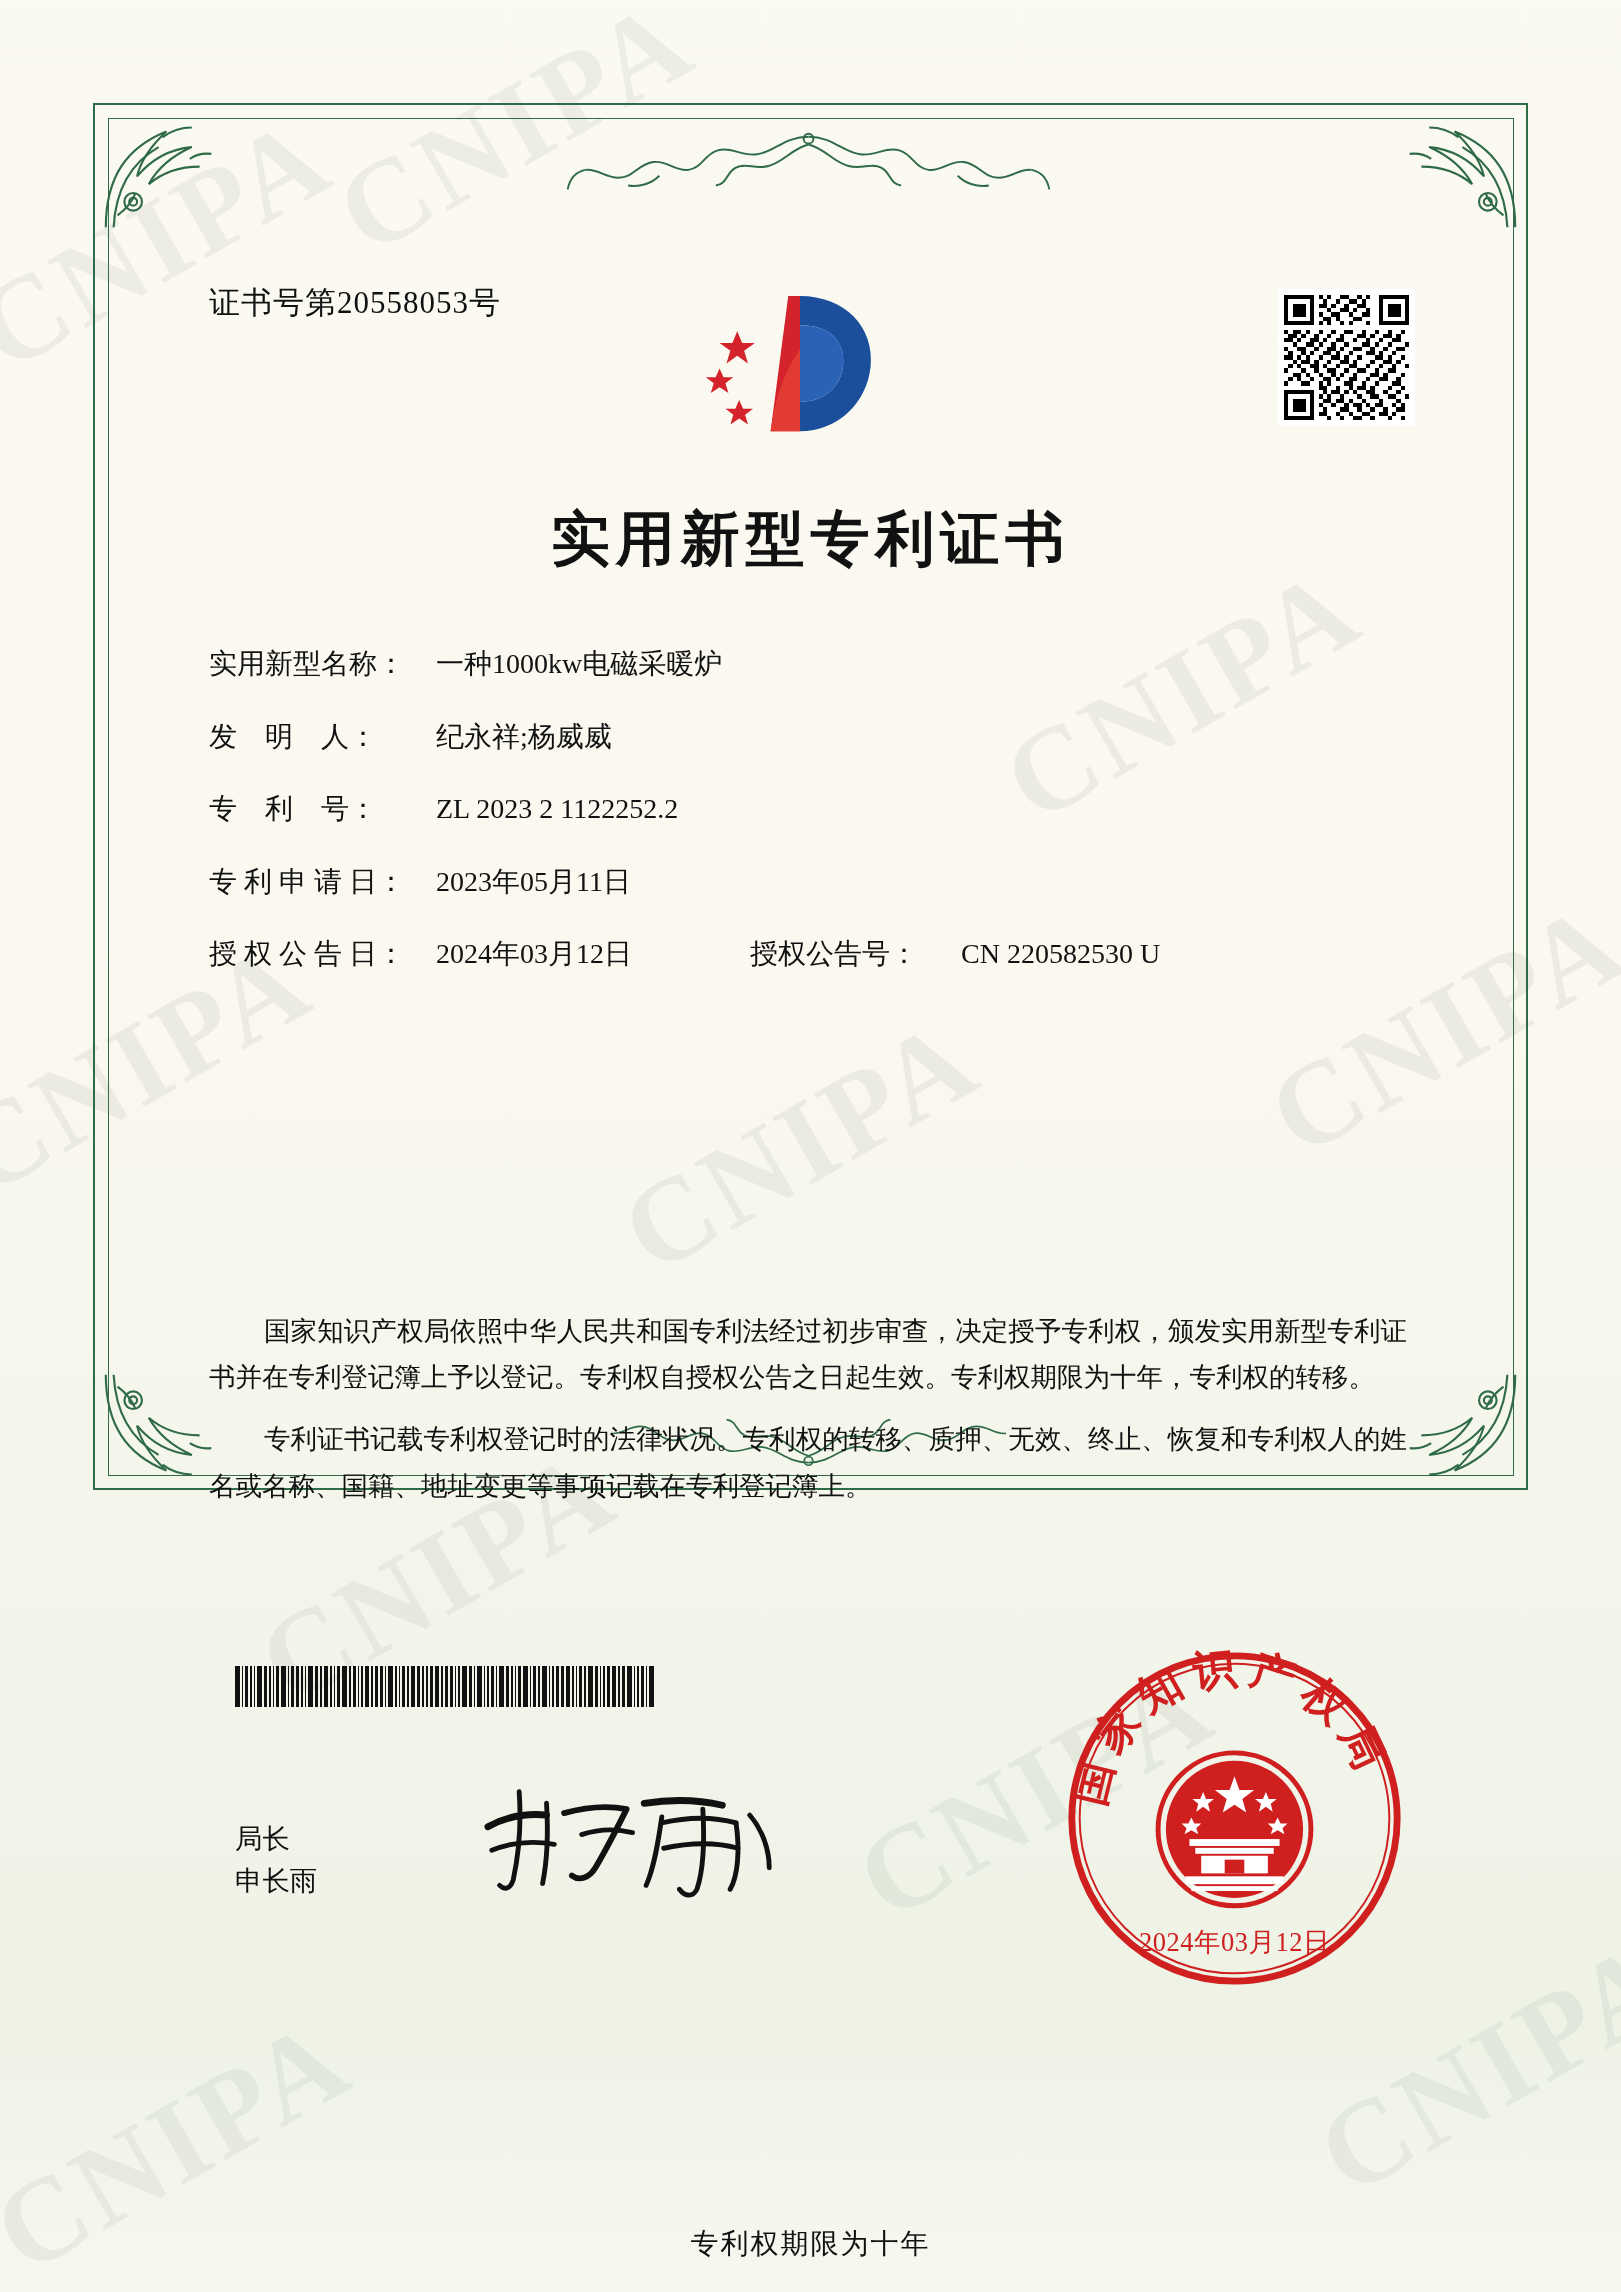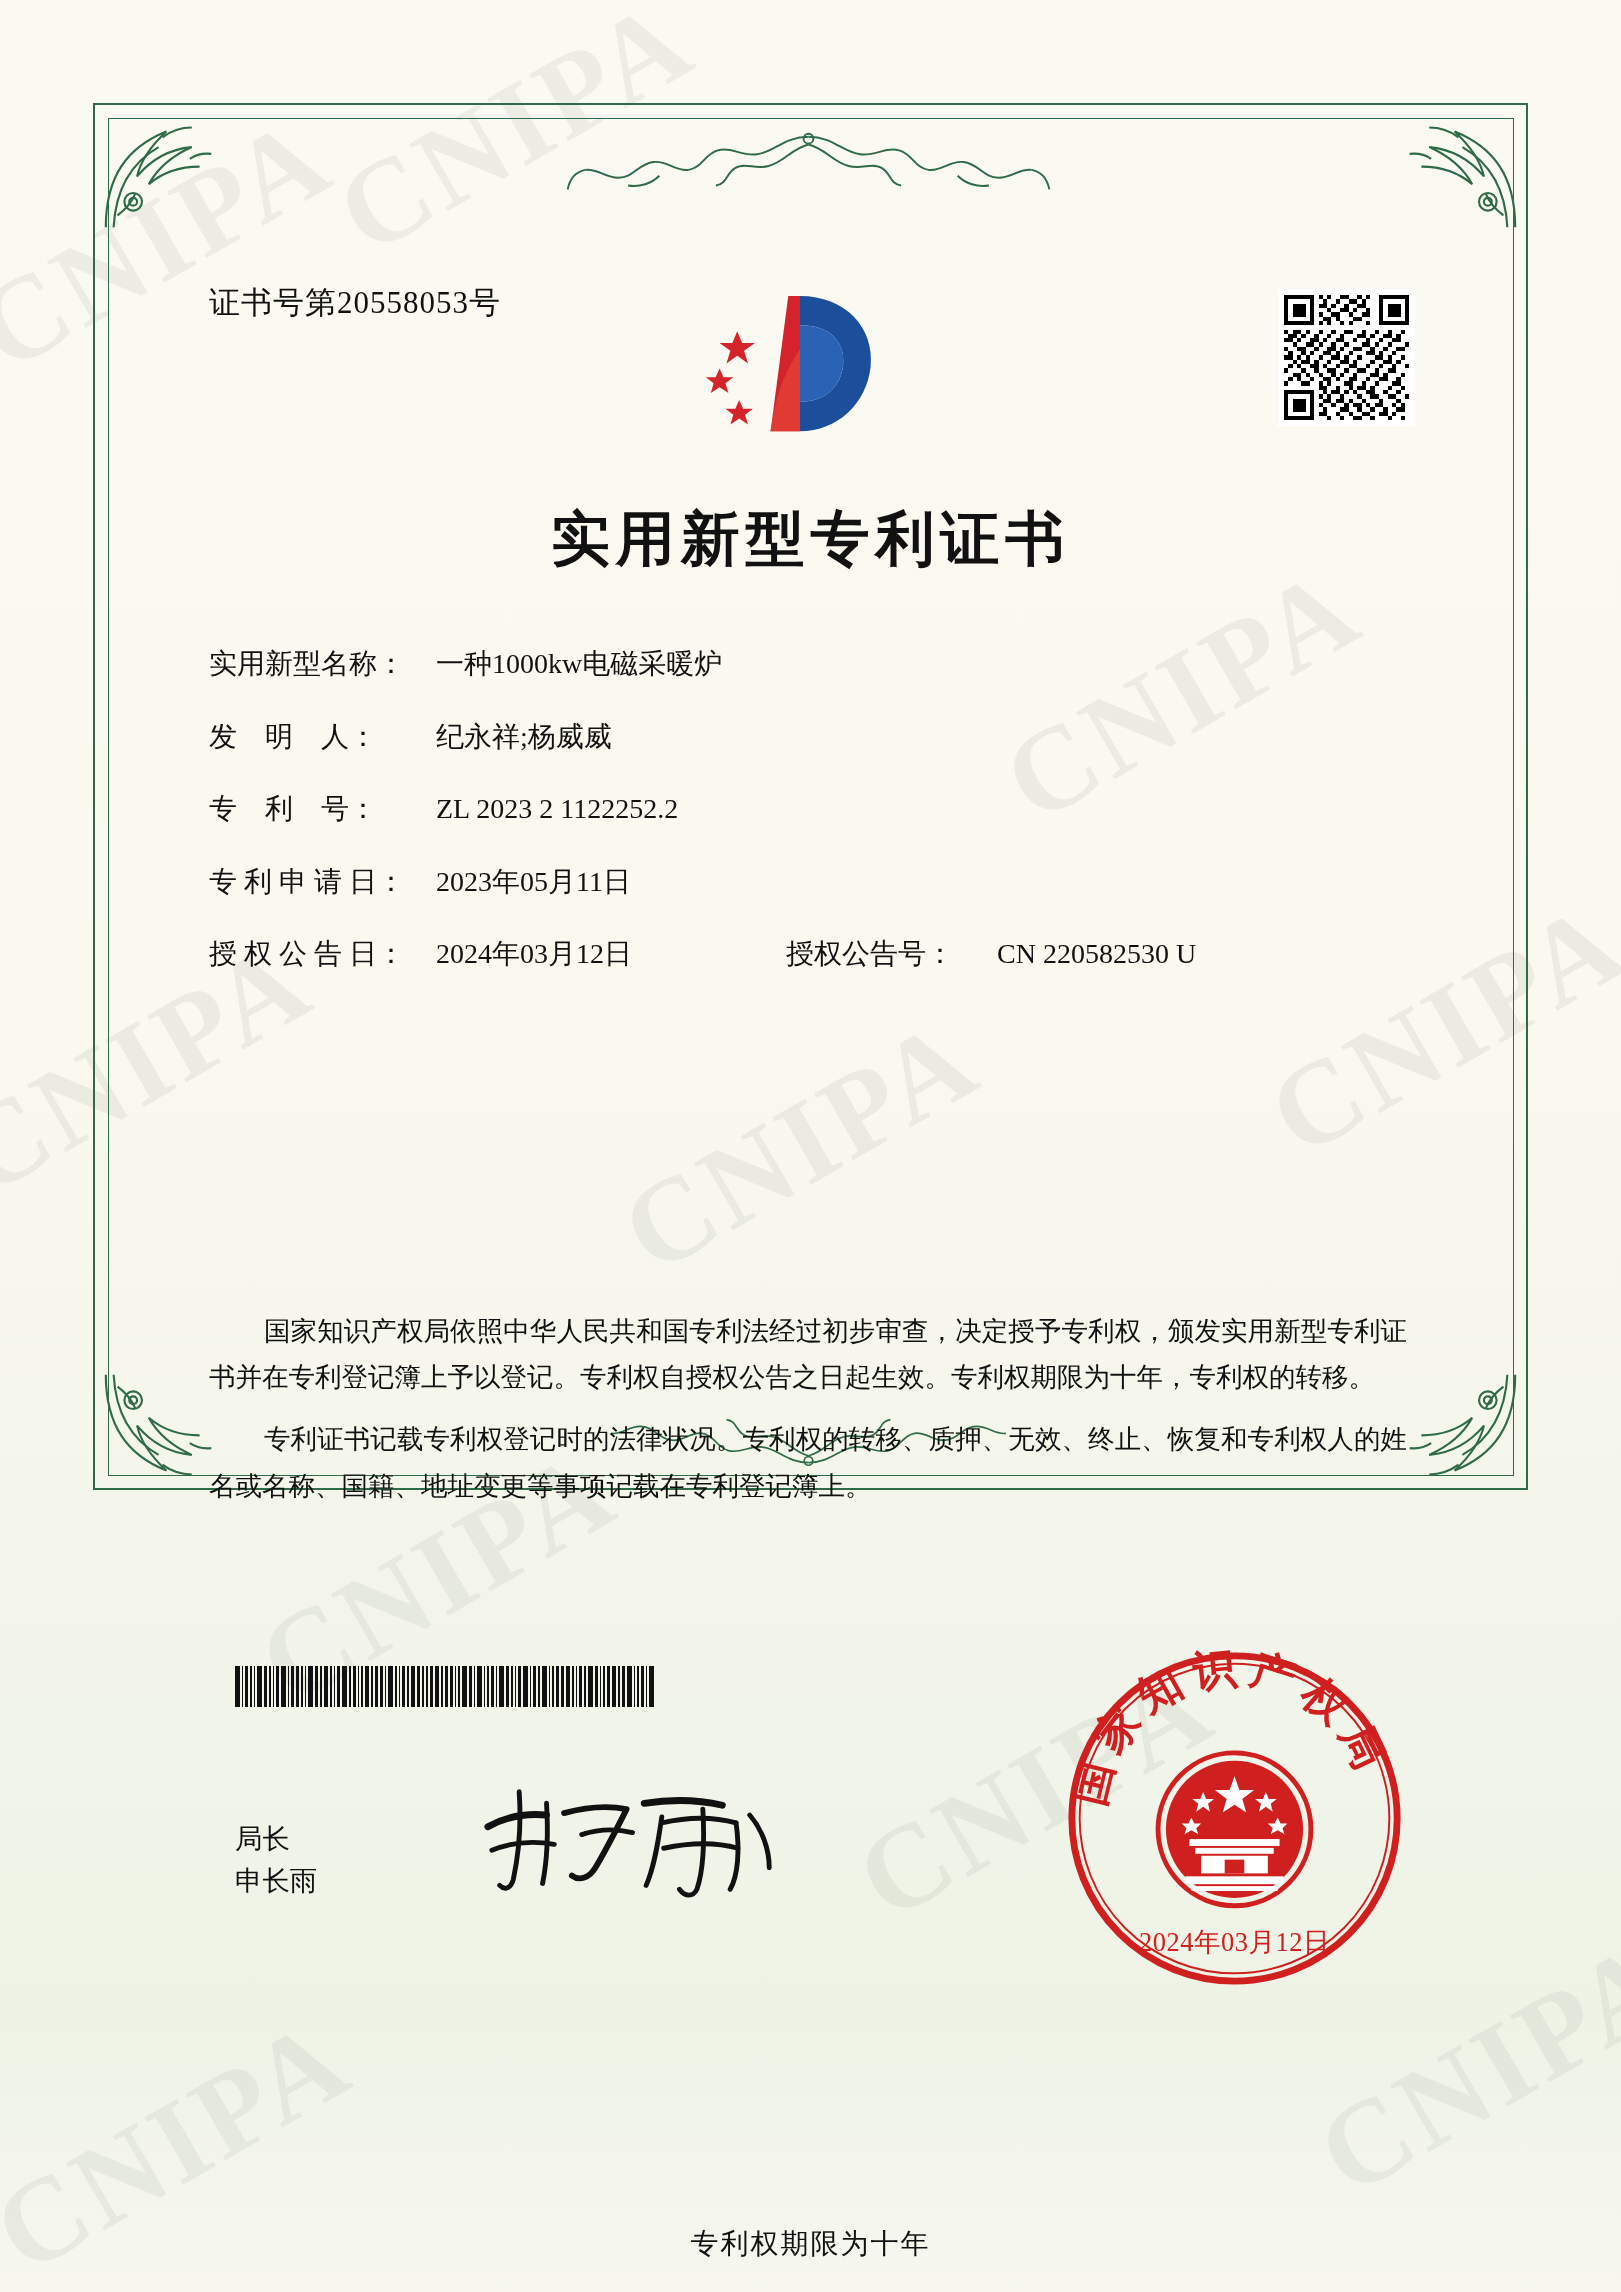--- a/index.html
+++ b/index.html
@@ -165,21 +165,20 @@
   .field-value {
     color: #111;
     font-size: 28px;
   }
   .field-row.inline-two .field-value { margin-right: 118px; }
   .field-label2 {
     width: 211px;
     flex: none;
     color: #111;
     white-space: pre;
-    margin-left: 36px;
   }
 
   
   #paragraphs {
     position: absolute;
     left: 209px;
     top: 1308px;
     width: 1198px;
     font-size: 26.5px;
     line-height: 1.75;

